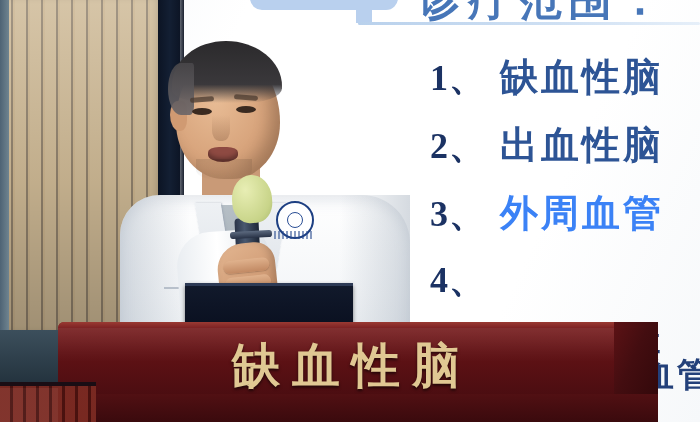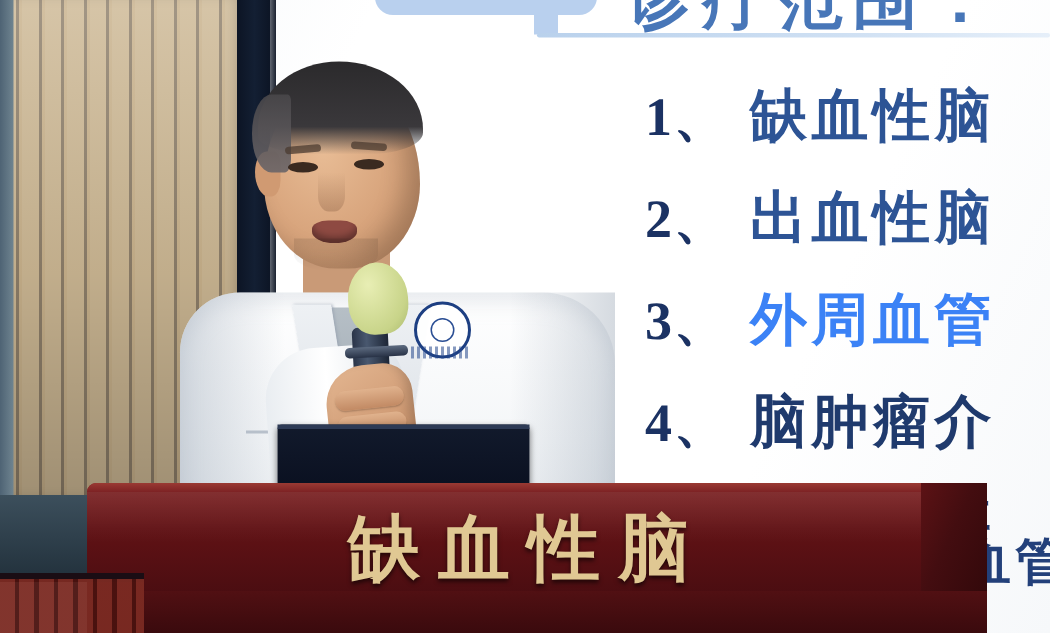--- a/index.html
+++ b/index.html
@@ -339,21 +339,20 @@
     <div class="bullet b2">
       <span class="num">2、</span>
       <span class="txt">出血性脑</span>
     </div>
     <div class="bullet b3">
       <span class="num">3、</span>
       <span class="txt">外周血管</span>
     </div>
     <div class="bullet b4">
       <span class="num">4、</span>
-      <span class="txt">脑肿瘤介</span>
     </div>
     <div class="bullet b5">
       <span class="num">5、</span>
       <span class="txt">眩晕类疾</span>
     </div>
   </div>
 
   <div class="tail-text">血管</div>
 
   <div class="wall-left"></div>

